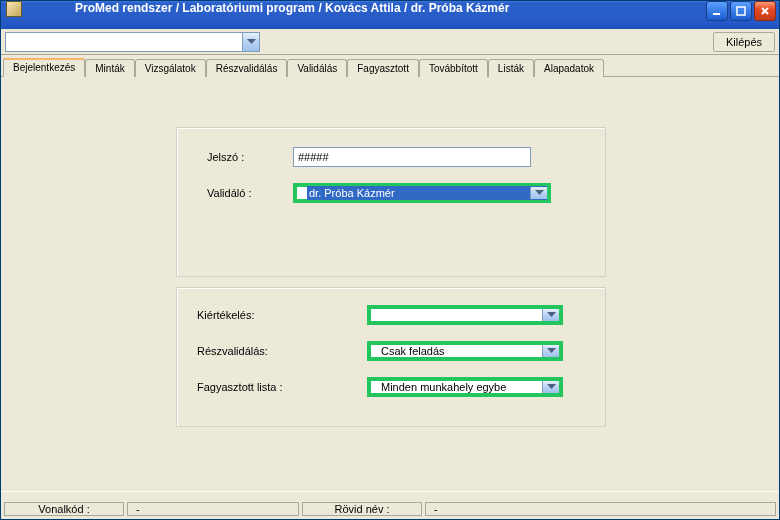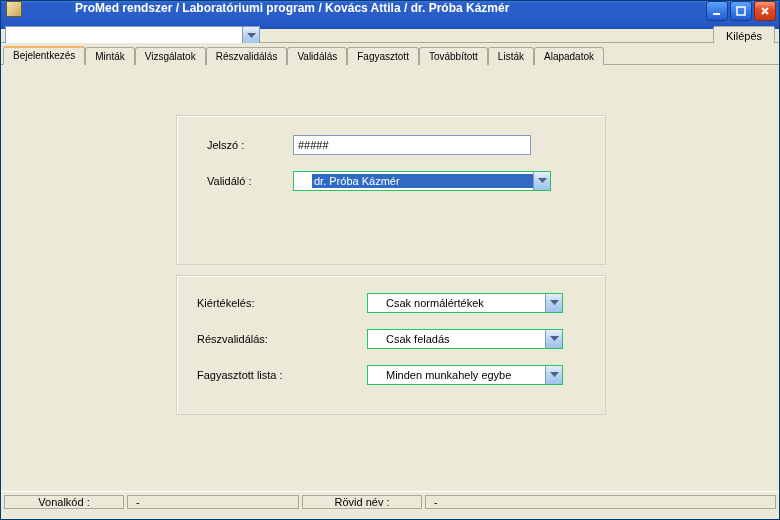--- a/index.html
+++ b/index.html
@@ -43,21 +43,21 @@
     background: linear-gradient(to bottom,#5aa0ff,#1c5bd0);
     border: 1px solid #1a3f8a;
   }
   .tb-close {
     background: linear-gradient(to bottom,#ff9b7a,#e74a24 40%,#c23b1b);
     border: 1px solid #8a2a12;
   }
   .tb-min svg, .tb-max svg, .tb-close svg { pointer-events:none; }
 
   .toolbar {
-    height: 14px;
+    height: 26px;
     background: #ece9d8;
     border-bottom: 1px solid #aca899;
     display: flex; align-items: center;
     padding: 2px 4px;
   }
   .toolbar-combo {
     width: 255px; height: 20px;
     background: #fff;
     border: 1px solid #7f9db9;
     display: flex; align-items: center;
@@ -154,38 +154,38 @@
   .text-input {
     height: 20px;
     border: 1px solid #7f9db9;
     background: #fff;
     font-size: 11px;
     padding: 2px 4px;
     font-family: Tahoma, Arial, sans-serif;
   }
   .text-input.w1 { width: 238px; }
   .select-wrap {
-    height: 20px; background: #fff; border: 1px solid #22c55e;
+    height: 20px; background: #fff; border: 4px solid #22c55e;
     display: flex; align-items: center; position: relative;
     font-size: 11px;
-    padding-left: 18px;
+    padding-left: 10px;
   }
   .select-wrap .sel-text { flex:1; white-space:nowrap; overflow:hidden; }
   .select-wrap.highlight .sel-text {
     background: #316ac5; color: #fff; padding: 1px 2px;
   }
   .select-wrap.w2 { width: 258px; }
   .select-wrap.w3 { width: 196px; }
   .select-wrap .combo-btn { height: 100%; }
 
   .statusbar {
     height: 28px;
     background: #ece9d8;
     display: flex;
-    align-items: flex-start;
+    align-items: flex-end;
     border-top: 1px solid #fff;
   }
   .status-cell {
     border: 1px solid #aca899;
     display: flex; align-items: center;
     padding: 0 8px;
     font-size: 11px;
     background: #ece9d8;
     margin: 3px 0 3px 3px;
   }
@@ -265,21 +265,20 @@
               </svg>
           </div>
         </div>
       </div>
     </div>
 
     <div class="panel2">
       <div class="form-row">
         <span class="form-label2">Kiértékelés:</span>
         <div class="select-wrap w3">
-          <span class="sel-text">Csak normálértékek</span>
           <div class="combo-btn">
             <svg width="9" height="6">
                 <polygon points="0,0 9,0 4.5,5" fill="#4d6185"></polygon>
               </svg>
           </div>
         </div>
       </div>
       <div class="form-row">
         <span class="form-label2">Részvalidálás:</span>
         <div class="select-wrap w3">

